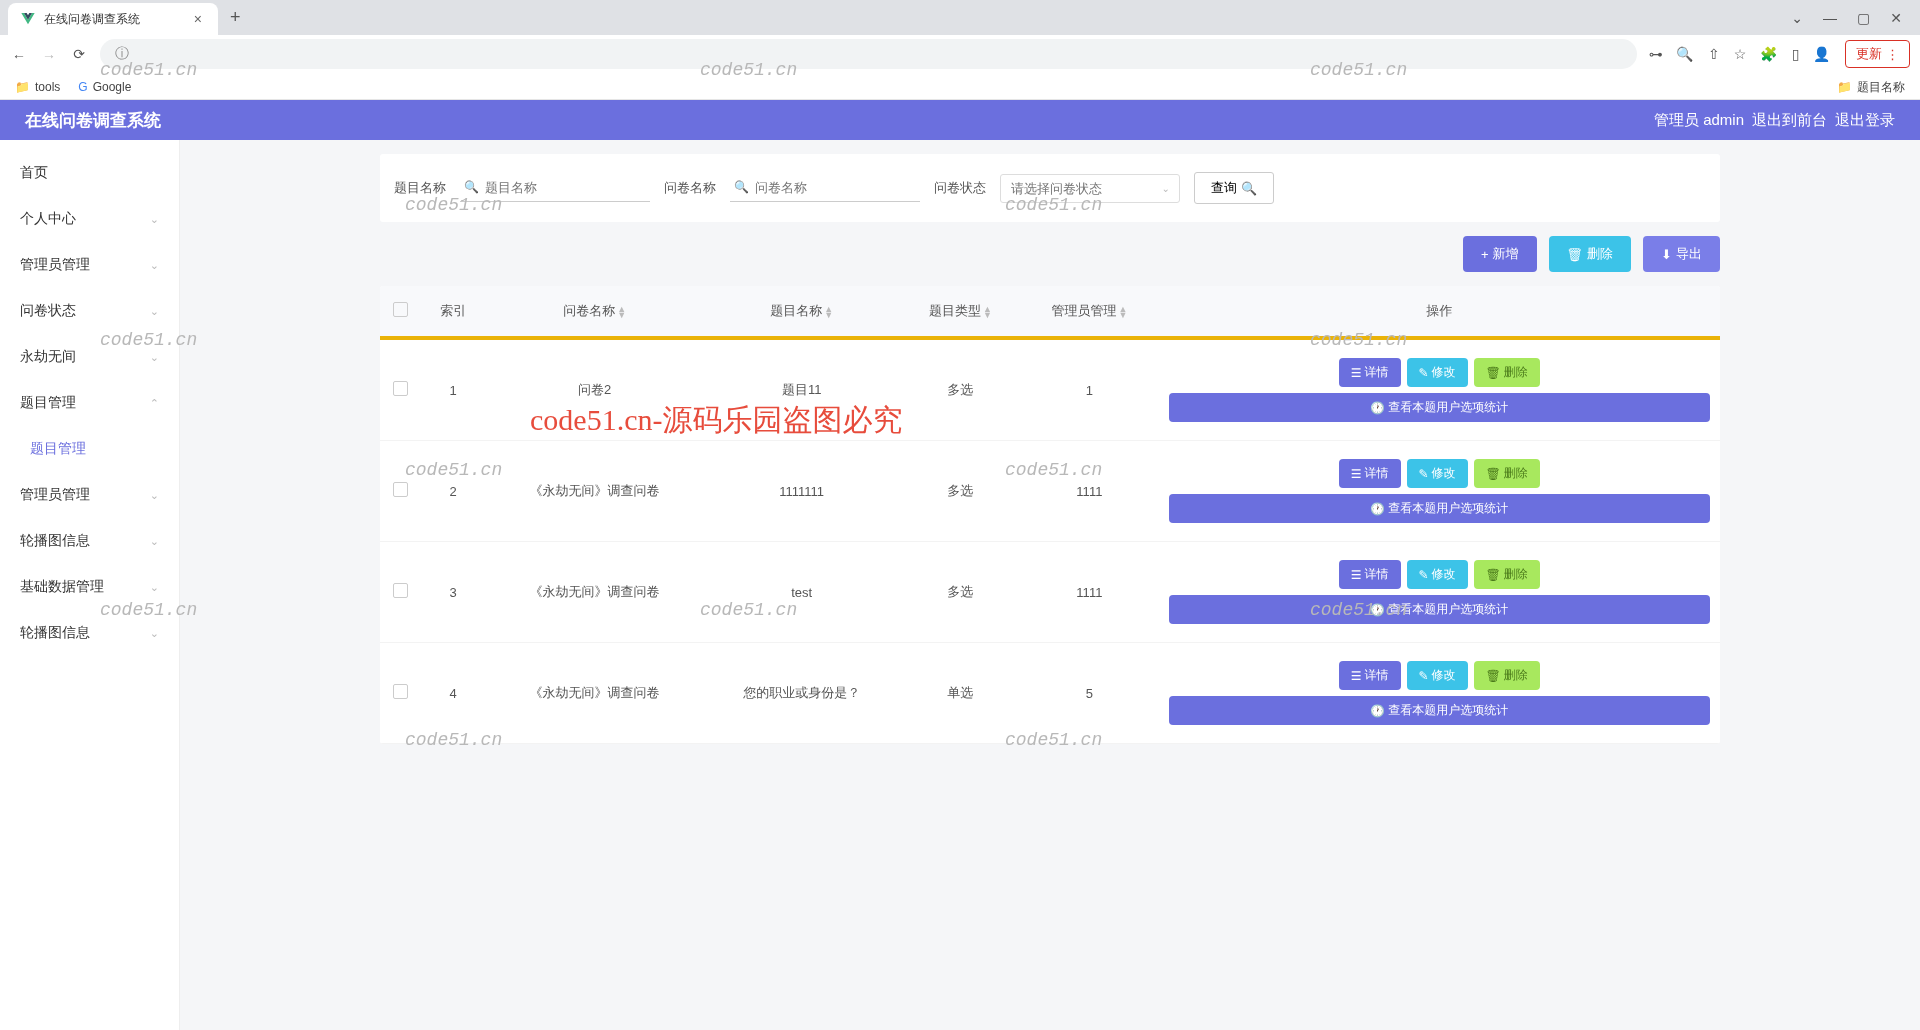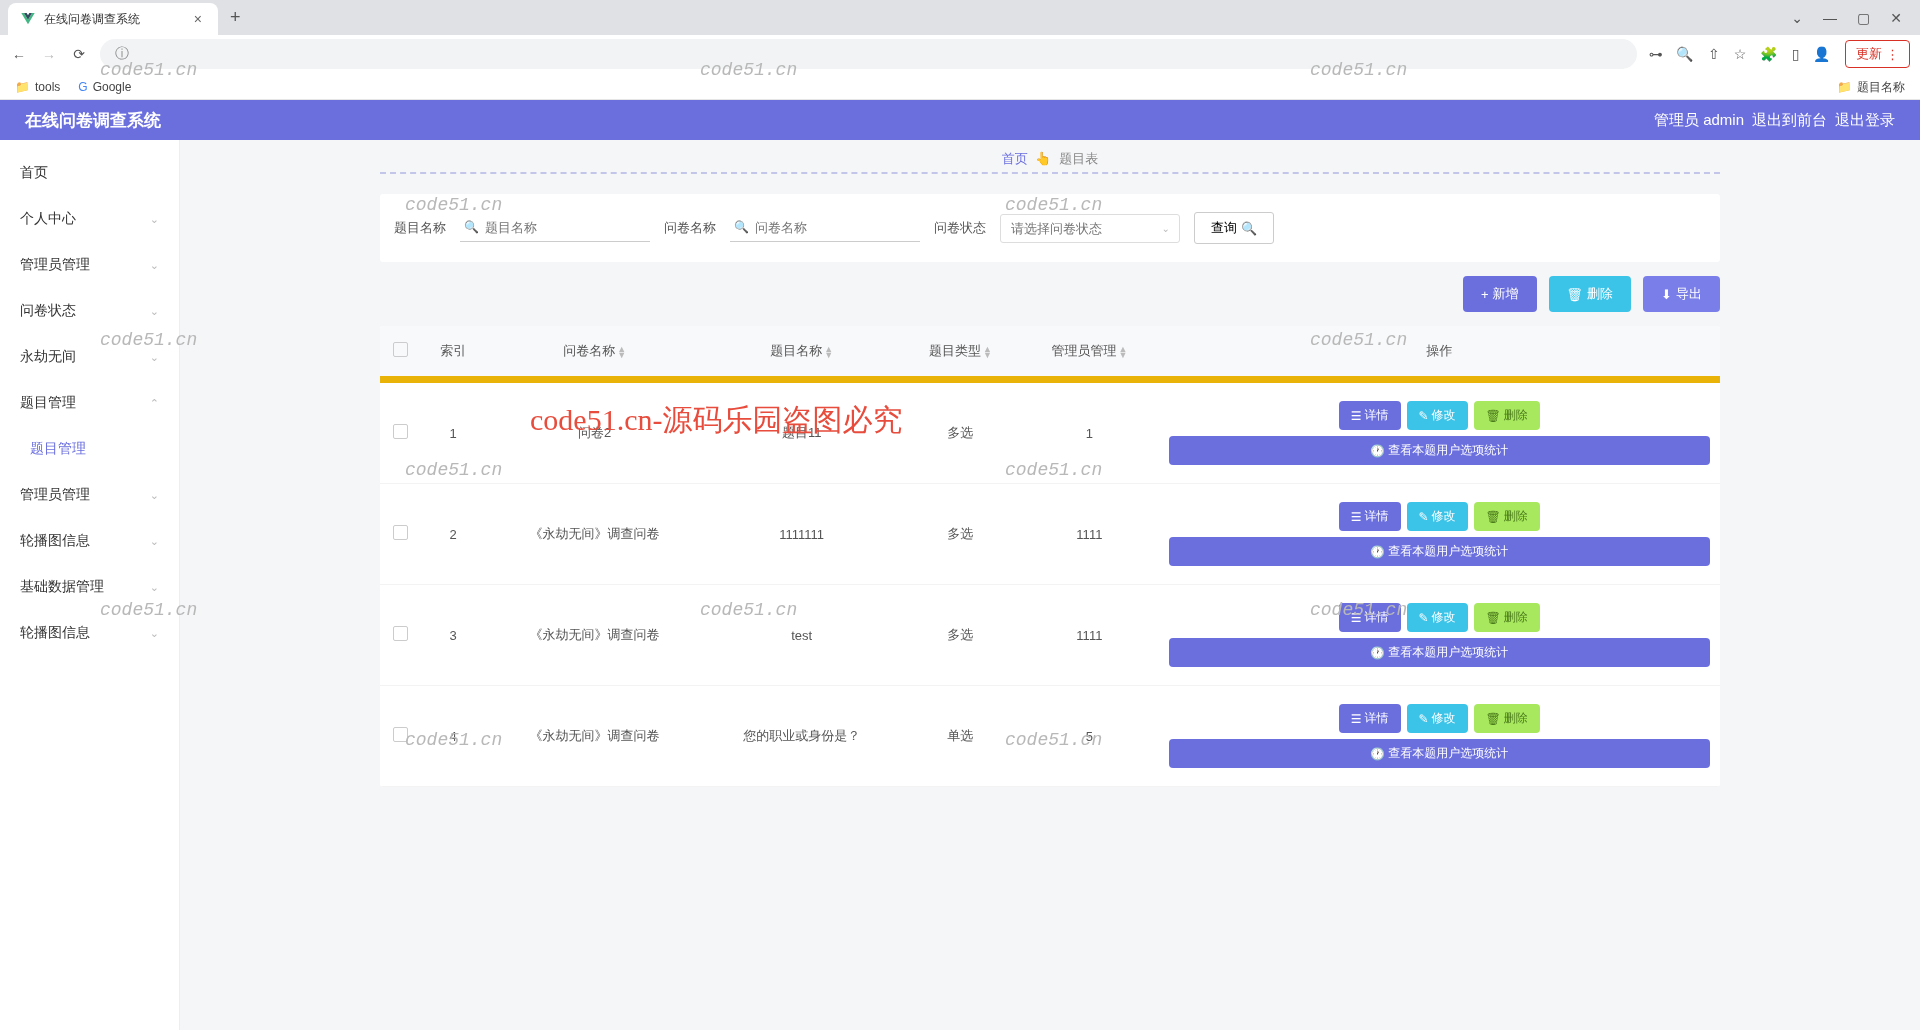--- a/index.html
+++ b/index.html
@@ -55,21 +55,21 @@
 .query-btn{border:1px solid #ccc;background:#fff;padding:6px 16px;border-radius:3px;cursor:pointer;font-size:13px;display:flex;align-items:center;gap:4px}
 
 .action-bar{display:flex;justify-content:flex-end;gap:12px;margin:14px 200px 0;padding-right:0}
 .act-btn{border:none;color:#fff;padding:9px 18px;border-radius:4px;cursor:pointer;font-size:13px;display:flex;align-items:center;gap:4px}
 .act-add{background:#6b6fde}
 .act-del{background:#3cc3e8}
 .act-exp{background:#7a7ee8}
 
 .table-wrap{background:#fff;margin:14px 200px 0;border-radius:3px;overflow:hidden}
 table{width:100%;border-collapse:collapse}
-th{background:#f8f9fb;padding:16px 10px;font-weight:normal;color:#555;font-size:13px;text-align:center;border-bottom:7px solid #eab308}
+th{background:#f8f9fb;padding:16px 10px;font-weight:normal;color:#555;font-size:13px;text-align:center;border-bottom:4px solid #eab308}
 th .sort{font-size:9px;color:#bbb;margin-left:2px;display:inline-flex;flex-direction:column;line-height:6px;vertical-align:middle}
 td{padding:18px 10px;text-align:center;font-size:13px;color:#555;border-bottom:1px solid #f3f3f3}
 .cell-cb{width:40px}
 .cb{width:15px;height:15px;border:1px solid #ccc;border-radius:2px;display:inline-block;cursor:pointer}
 .op-cell{text-align:center}
 .op-btns{display:flex;flex-wrap:wrap;gap:6px;justify-content:center}
 .op-btn{border:none;color:#fff;padding:6px 12px;border-radius:4px;cursor:pointer;font-size:12px;display:flex;align-items:center;gap:3px}
 .op-detail{background:#6b6fde}
 .op-edit{background:#3cc3e8}
 .op-del{background:#a8e85e;color:#4a7a1a}
@@ -187,28 +187,20 @@
         <span>基础数据管理</span>
         <span class="side-chev">⌄</span>
       </div>
     <div class="side-item">
         <span>轮播图信息</span>
         <span class="side-chev">⌄</span>
       </div>
   </div>
 
   <div class="main-content">
-    <div class="breadcrumb-wrap">
-      <span class="breadcrumb">
-        <span class="bc-home">首页</span>
-        <span class="bc-icon">👆</span>
-        <span class="bc-curr">题目表</span>
-      </span>
-      <div class="dashed-line"></div>
-    </div>
 
     <div class="filter-bar">
       <span class="f-label">题目名称</span>
       <span class="f-input-wrap"><span class="f-input-icon">🔍</span><input class="f-input" placeholder="题目名称" style=""></span>
       <span class="f-label">问卷名称</span>
       <span class="f-input-wrap"><span class="f-input-icon">🔍</span><input class="f-input" placeholder="问卷名称" style=""></span>
       <span class="f-label">问卷状态</span>
       <span class="f-select-wrap"><input class="f-select" readonly="" placeholder="请选择问卷状态" style=""><span class="f-select-arrow">⌄</span></span>
       <button class="query-btn">
           <span>查询</span> 

